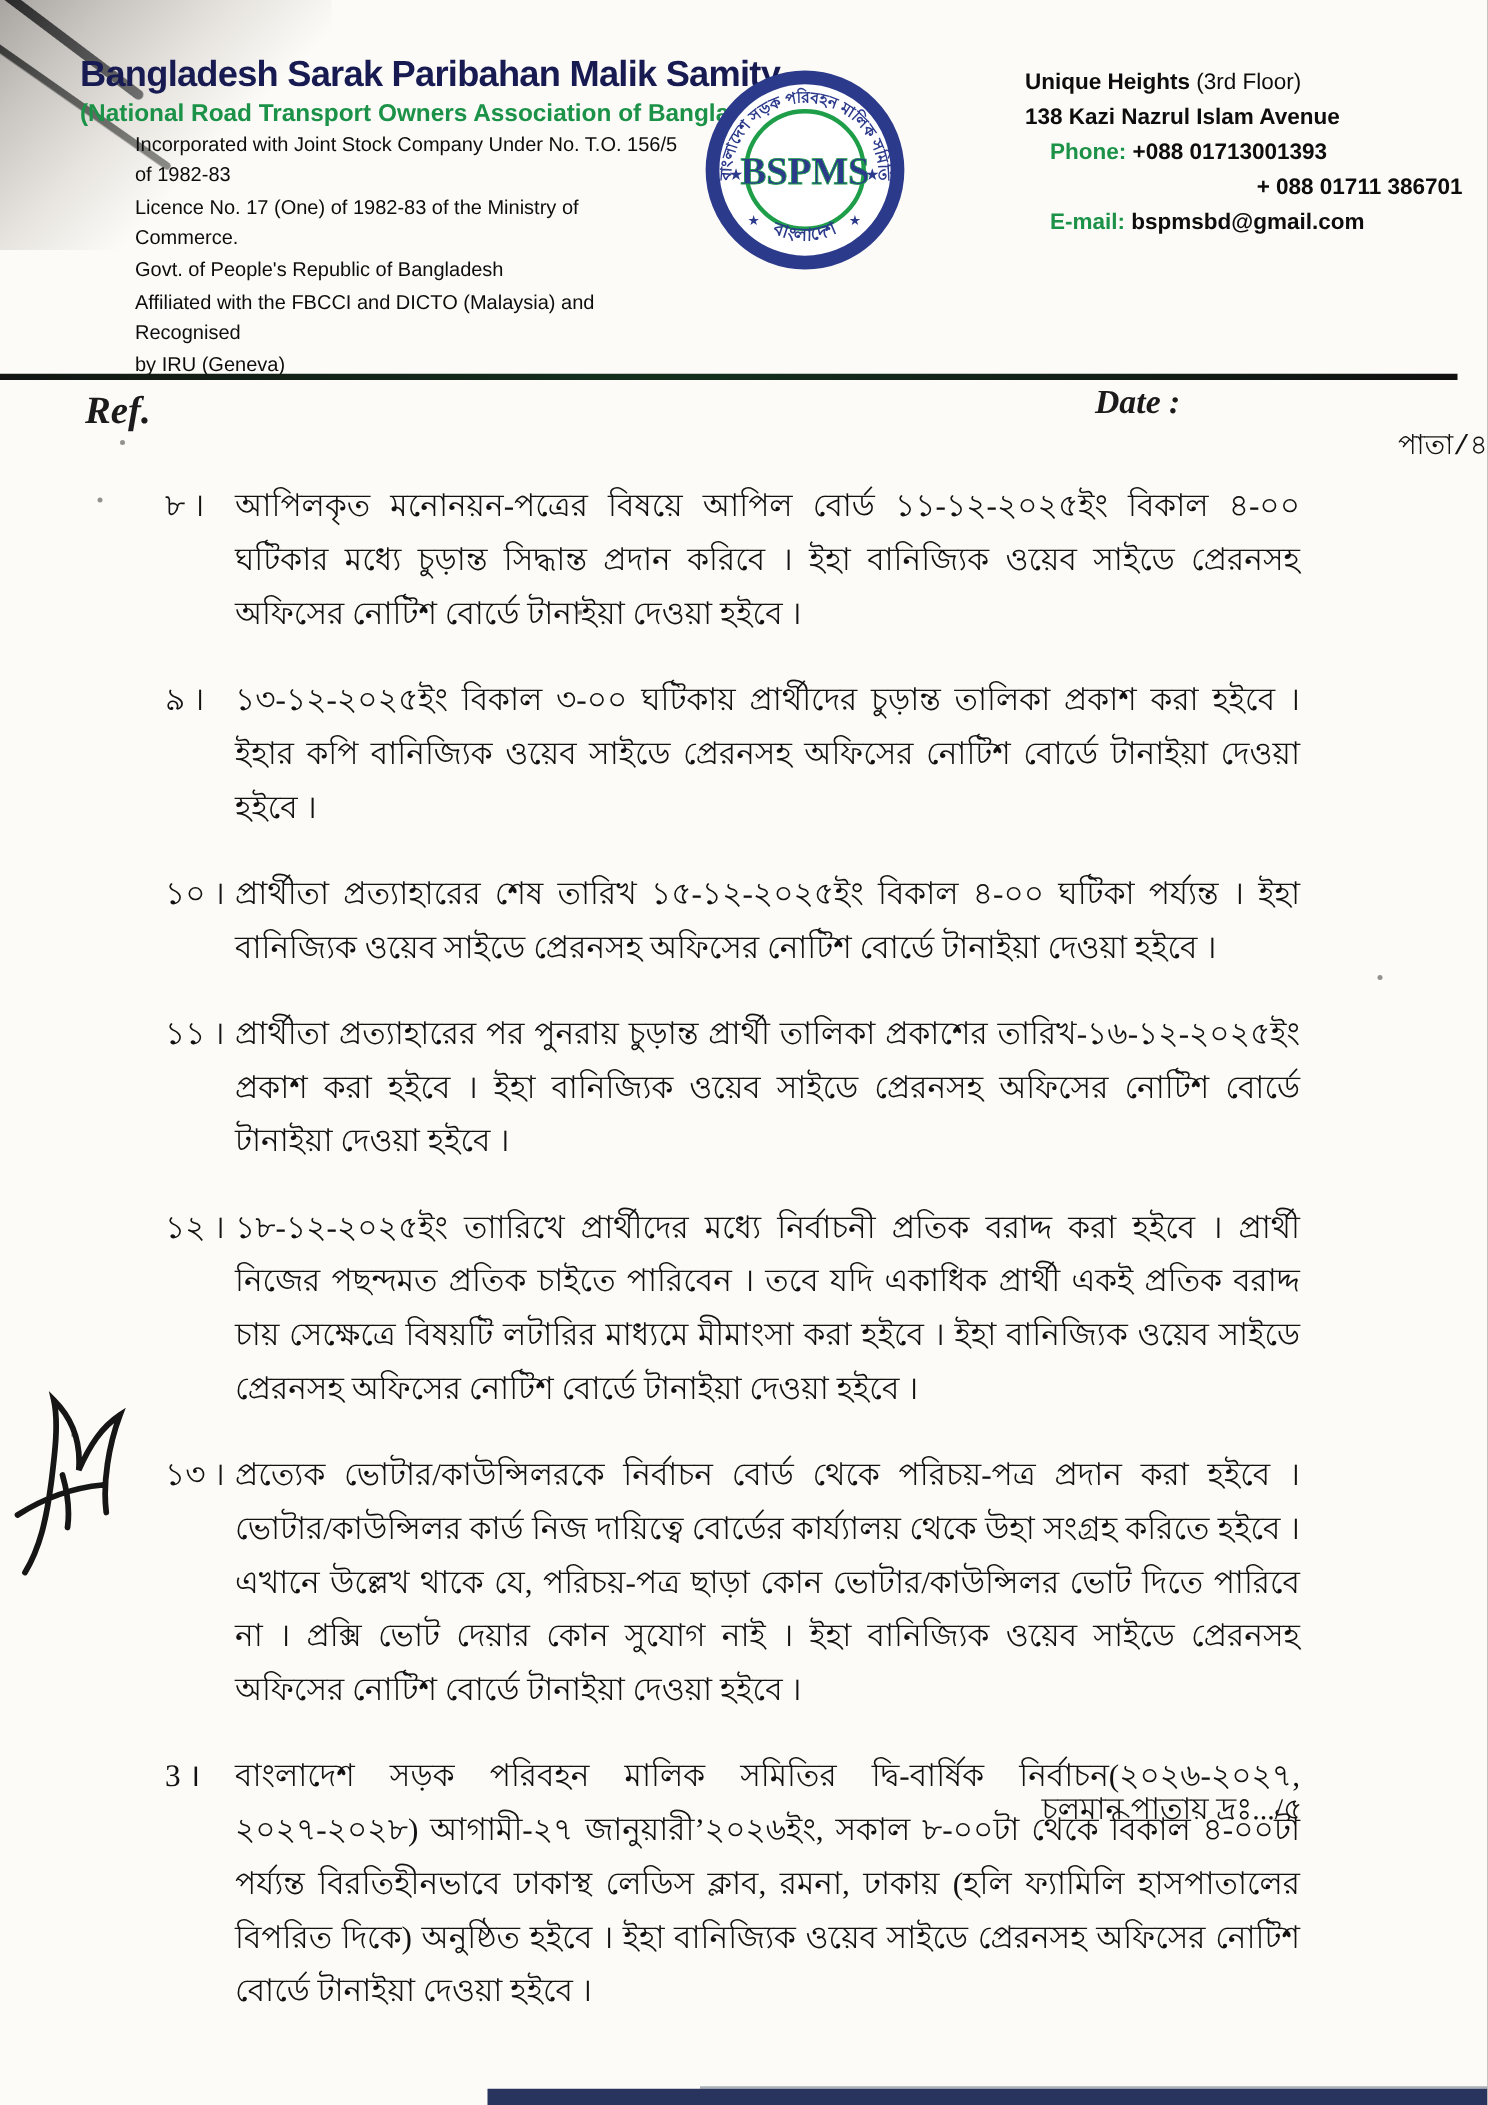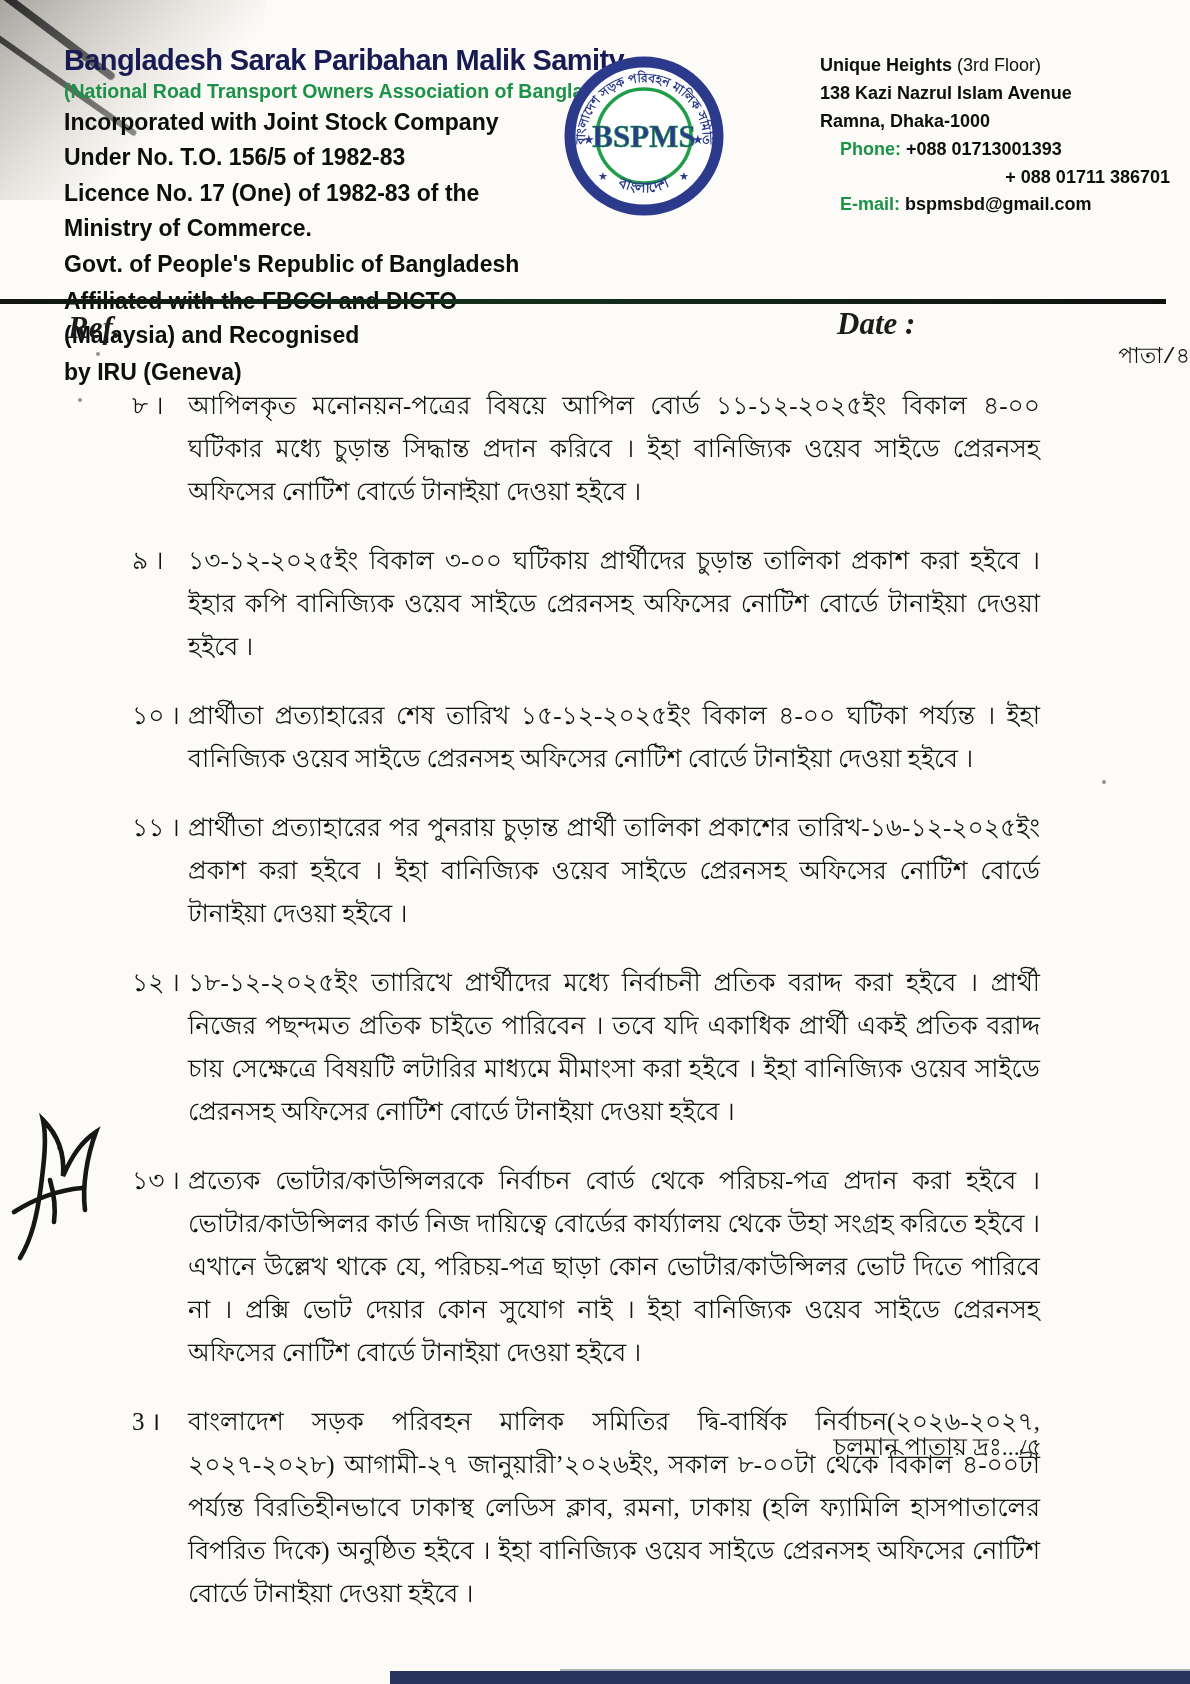--- a/index.html
+++ b/index.html
@@ -17,37 +17,37 @@
   .streak.s2{top:74px;left:-46px;width:200px;height:6px;transform:rotate(35deg);
     background:linear-gradient(90deg,#2a2a2a,#8a8a86);}
   .speck{position:absolute;width:4px;height:4px;border-radius:50%;background:#3c3c3c;opacity:.55;}
   .bottom-bar{position:absolute;bottom:0;left:390px;width:800px;height:13px;background:#28335e;}
   .bottom-bar-edge{position:absolute;bottom:13px;left:560px;width:630px;height:2px;background:#5b6577;opacity:.5;}
 
   
   .hdr-left{position:absolute;left:64px;top:44px;width:478px;}
   .org-name{font-size:29px;font-weight:700;color:#181b52;letter-spacing:-.6px;white-space:nowrap;}
   .org-sub{font-size:19.5px;font-weight:700;color:#1b9247;margin-top:3px;white-space:nowrap;}
-  .reg-line{font-size:23px;font-weight:700;color:#0d0d0d;line-height:1.5;margin-top:2px;}
+  .reg-line{font-size:16px;font-weight:400;color:#0d0d0d;line-height:1.5;margin-top:2px;margin-left:44px;}
   .reg-line:first-of-type{margin-top:6px;}
 
   .logo{position:absolute;left:564px;top:56px;width:160px;height:160px;}
 
   .hdr-right{position:absolute;left:820px;top:52px;width:350px;
     font-size:18px;font-weight:700;color:#0d0d0d;line-height:1.55;}
   .green{color:#1b9247;margin-left:20px;}
   .phone2{padding-left:66px;text-align:right;}
 
   .rule{position:absolute;top:299px;left:0;width:1166px;height:5px;
     background:linear-gradient(90deg,#121512 0%,#14301d 45%,#101010 100%);}
 
   .ref{position:absolute;left:68px;top:310px;
     font-family:"Liberation Serif",serif;font-style:italic;font-weight:700;font-size:31px;color:#1b1b1b;}
-  .date{position:absolute;left:837px;top:306px;
-    font-family:"Liberation Serif",serif;font-style:italic;font-weight:700;font-size:31px;color:#1b1b1b;}
+  .date{position:absolute;left:876px;top:306px;
+    font-family:"Liberation Serif",serif;font-style:italic;font-weight:700;font-size:27px;color:#1b1b1b;}
   .page-label{position:absolute;top:338px;left:0;width:100%;text-align:right;
     font-size:22px;color:#121212;font-family:Liberation Mono, monospace;}
 
   
   .content{position:absolute;left:132px;top:384px;width:908px;}
   .item{display:flex;margin-bottom:26px;font-size:25px;line-height:43px;color:#121212;
     font-family:"Liberation Serif","DejaVu Serif",serif;}
   .item-num{flex:0 0 56px;}
   .item-text{flex:1;text-align:justify;}
   .footer-note{position:absolute;top:1428px;right:148px;font-size:24px;color:#121212;
@@ -97,21 +97,20 @@
     <text x="128" y="88" font-size="13" fill="#2c3a8c">★</text>
     <text x="34" y="124" font-size="11" fill="#2c3a8c">★</text>
     <text x="115" y="124" font-size="11" fill="#2c3a8c">★</text>
   </svg>
 
   <div class="hdr-right">
     <div>
       <span>Unique Heights</span><span style="font-weight:400"> (3rd Floor)</span>
     </div>
     <div>138 Kazi Nazrul Islam Avenue</div>
-    <div>Ramna, Dhaka-1000</div>
     <div>
       <span class="green">Phone: </span><span>+088 01713001393</span>
     </div>
     <div class="phone2">+ 088 01711 386701</div>
     <div>
       <span class="green">E-mail: </span><span>bspmsbd@gmail.com</span>
     </div>
   </div>
 
   <div class="rule"></div>

